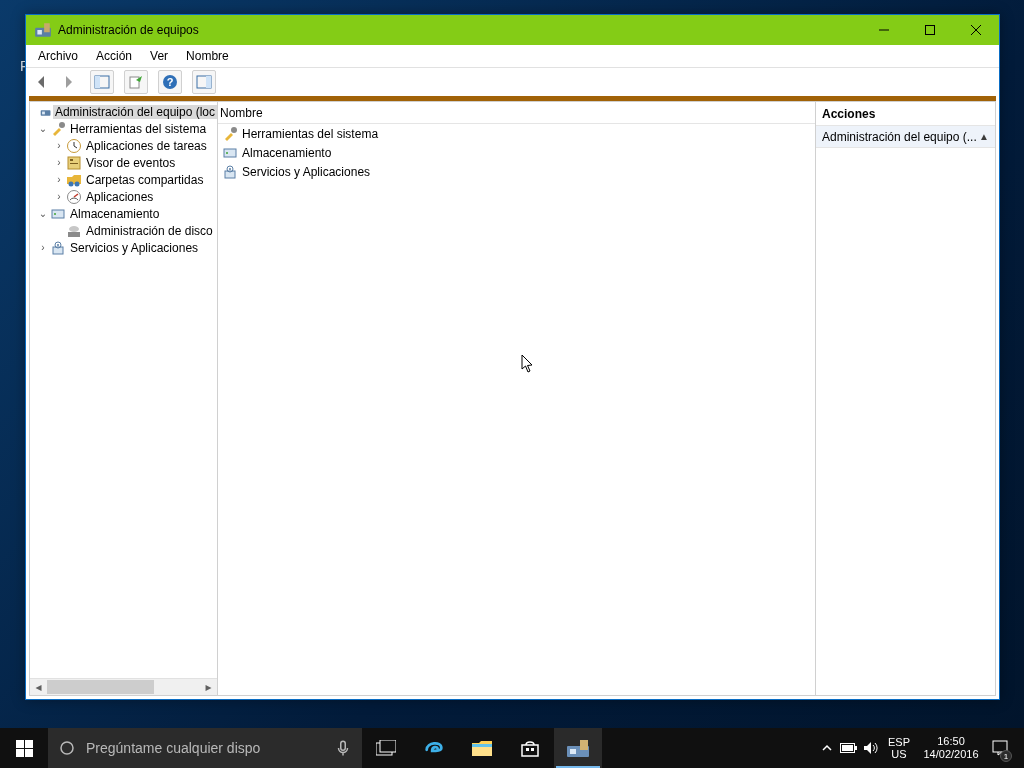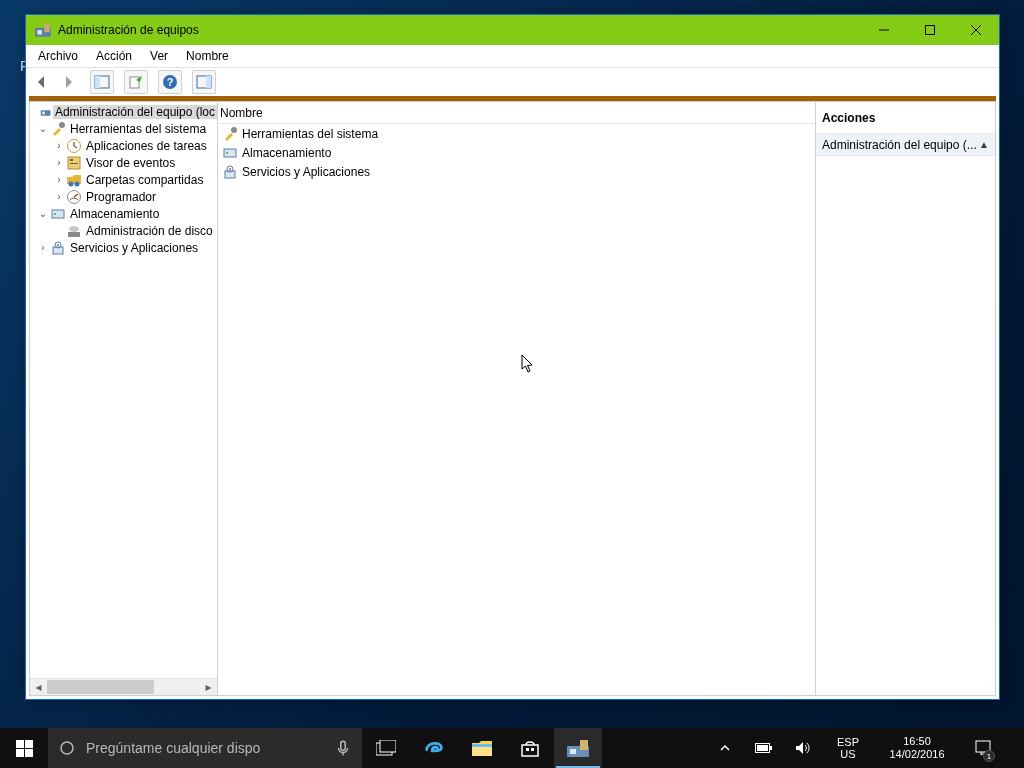--- a/index.html
+++ b/index.html
@@ -44,42 +44,42 @@
   .hscroll .thumb { position:absolute; left:0; top:1px; bottom:1px; width:70%; background:#cdcdcd; }
 
   
   .list-pane { flex:1; border:1px solid #d0d0d0; border-left:none; background:#fff; }
   .list-header { height:22px; border-bottom:1px solid #e5e5e5; display:flex; align-items:center; padding-left:2px; font-weight:400; color:#000; }
   .list-item { height:19px; display:flex; align-items:center; padding-left:4px; cursor:default; }
   .list-item .ico { width:16px; height:16px; display:flex; align-items:center; justify-content:center; margin-right:4px; }
 
   
   .actions-pane { width:180px; border:1px solid #d0d0d0; border-left:none; background:#fff; display:flex; flex-direction:column; }
-  .actions-pane .hdr { height:32px; border-bottom:1px solid #e5e5e5; display:flex; align-items:center; padding-left:6px; font-weight:600; }
+  .actions-pane .hdr { height:24px; border-bottom:1px solid #e5e5e5; display:flex; align-items:center; padding-left:6px; font-weight:600; }
   .act-group { height:22px; background:#eef3fa; border-bottom:1px solid #e5e5e5; display:flex; align-items:center; padding:0 6px; justify-content:space-between; cursor:default; }
   .act-item { height:22px; display:flex; align-items:center; padding:0 6px 0 28px; justify-content:space-between; cursor:default; }
   .act-group .chev, .act-item .chev { font-size:10px; color:#3b3b3b; }
   .svg-yellow { fill:#e8b63a; }
   .svg-gray { fill:#8a8a8a; }
 
   
   .cursor { position:absolute; left:521px; top:354px; width:14px; height:20px; pointer-events:none; }
 
   
   .taskbar { position:absolute; left:0; bottom:0; width:1024px; height:40px; background:#101010; display:flex; align-items:stretch; color:#fff; }
   .start { width:48px; display:flex; align-items:center; justify-content:center; }
   .start svg { width:17px; height:17px; fill:#fff; }
   .searchbox { width:314px; background:#2b2b2b; display:flex; align-items:center; padding:0 10px; gap:10px; color:#b8b8b8; }
   .searchbox svg { width:18px; height:18px; stroke:#b8b8b8; fill:none; stroke-width:2; }
   .searchbox .mic { margin-left:auto; }
   .task-icons { display:flex; align-items:center; }
   .tico { width:48px; height:40px; display:flex; align-items:center; justify-content:center; position:relative; }
   .tico.active::after { content:""; position:absolute; left:2px; right:2px; bottom:0; height:2px; background:#76b9ed; }
   .tico.active { background:#2a2a2a; }
-  .tray { margin-left:auto; display:flex; align-items:center; padding-right:4px; gap:17px; color:#fff; }
+  .tray { margin-left:auto; display:flex; align-items:center; padding-right:4px; gap:0; color:#fff; }
   .tray .t { width:22px; height:40px; display:flex; align-items:center; justify-content:center; }
   .tray .lang { width:34px; font-size:11px; line-height:12px; text-align:center; display:flex; flex-direction:column; justify-content:center; }
   .tray .clock { width:70px; font-size:11px; line-height:13px; text-align:center; display:flex; flex-direction:column; justify-content:center; }
   .tray .notif { width:28px; position:relative; display:flex; align-items:center; justify-content:center; }
   .tray .notif .badge { position:absolute; right:2px; bottom:6px; width:12px; height:12px; border-radius:6px; background:#2b2b2b; border:1px solid #555; font-size:8px; display:flex; align-items:center; justify-content:center; }
   .tray .showdesk { width:6px; border-left:1px solid #444; }
 </style>
 </head>
 <body>
 
@@ -221,21 +221,21 @@
           </div>
           <div class="tree-row" style="padding-left:22px">
             <span class="exp">›</span>
             <span class="ico">
                 <svg viewBox="0 0 16 16">
                   <circle cx="8" cy="8" r="6.5" fill="#fff" stroke="#8a8a8a"></circle>
                   <path d="M8 8 L12 5" stroke="#c0392b" stroke-width="1.5"></path>
                   <path d="M4 11 A5 5 0 0 1 12 11" fill="none" stroke="#595959"></path>
                 </svg>
               </span>
-            <span class="lbl">Programador</span>
+            <span class="lbl">Aplicaciones</span>
           </div>
           <div class="tree-row" style="padding-left:6px">
             <span class="exp">⌄</span>
             <span class="ico">
                 <svg viewBox="0 0 16 16">
                   <rect x="2" y="4" width="12" height="8" fill="#d9e6f2" stroke="#5b7fa6"></rect>
                   <circle cx="5" cy="8" r="1" fill="#3fa535"></circle>
                 </svg>
               </span>
             <span class="lbl">Almacenamiento</span>

